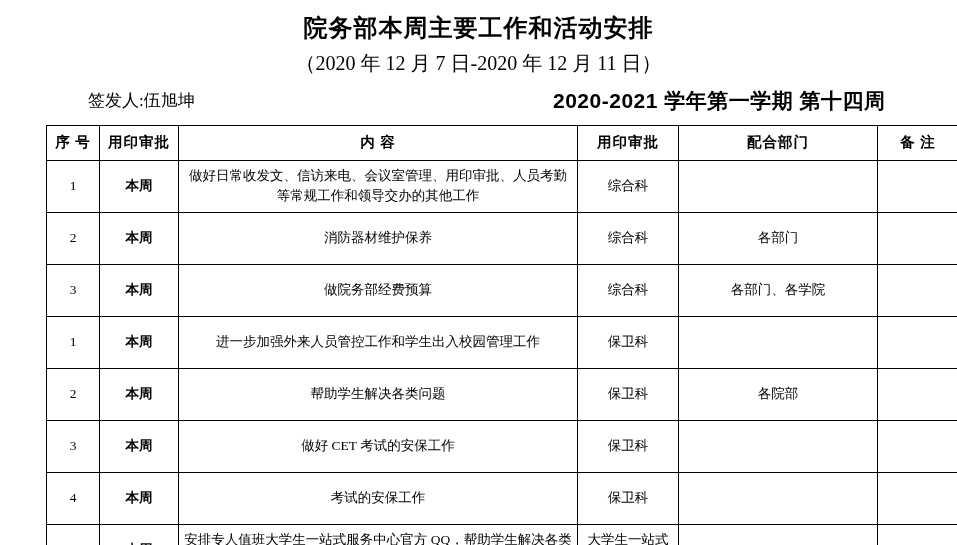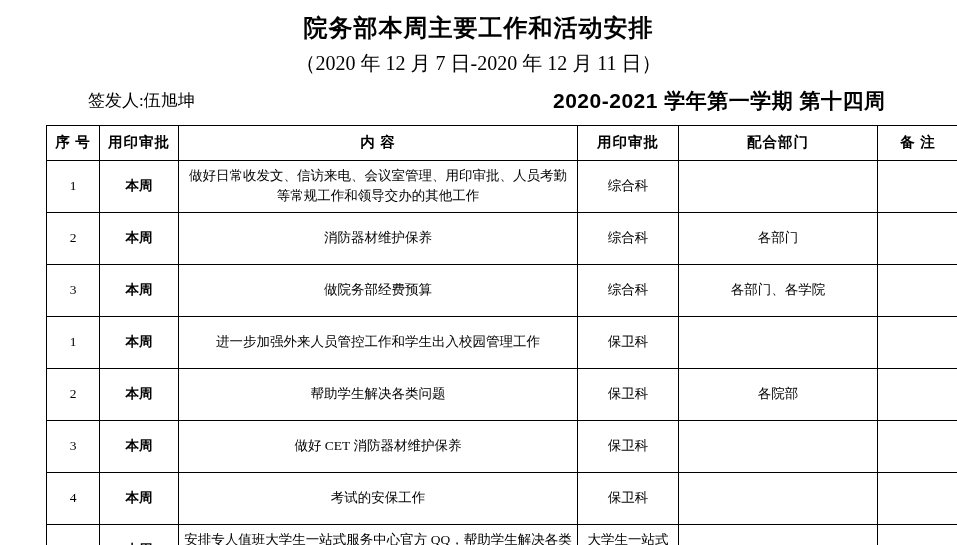--- a/index.html
+++ b/index.html
@@ -168,21 +168,21 @@
         <td class="col-no">2</td>
         <td class="col-time">本周</td>
         <td class="col-content content-cell">帮助学生解决各类问题</td>
         <td class="col-dept">保卫科</td>
         <td class="col-coop">各院部</td>
         <td class="col-remark"></td>
       </tr>
       <tr>
         <td class="col-no">3</td>
         <td class="col-time">本周</td>
-        <td class="col-content content-cell">做好 CET 消防器材维护保养</td>
+        <td class="col-content content-cell">做好 CET 考试的安保工作</td>
         <td class="col-dept">保卫科</td>
         <td class="col-coop"></td>
         <td class="col-remark"></td>
       </tr>
       <tr>
         <td class="col-no">4</td>
         <td class="col-time">本周</td>
         <td class="col-content content-cell">考试的安保工作</td>
         <td class="col-dept">保卫科</td>
         <td class="col-coop"></td>

